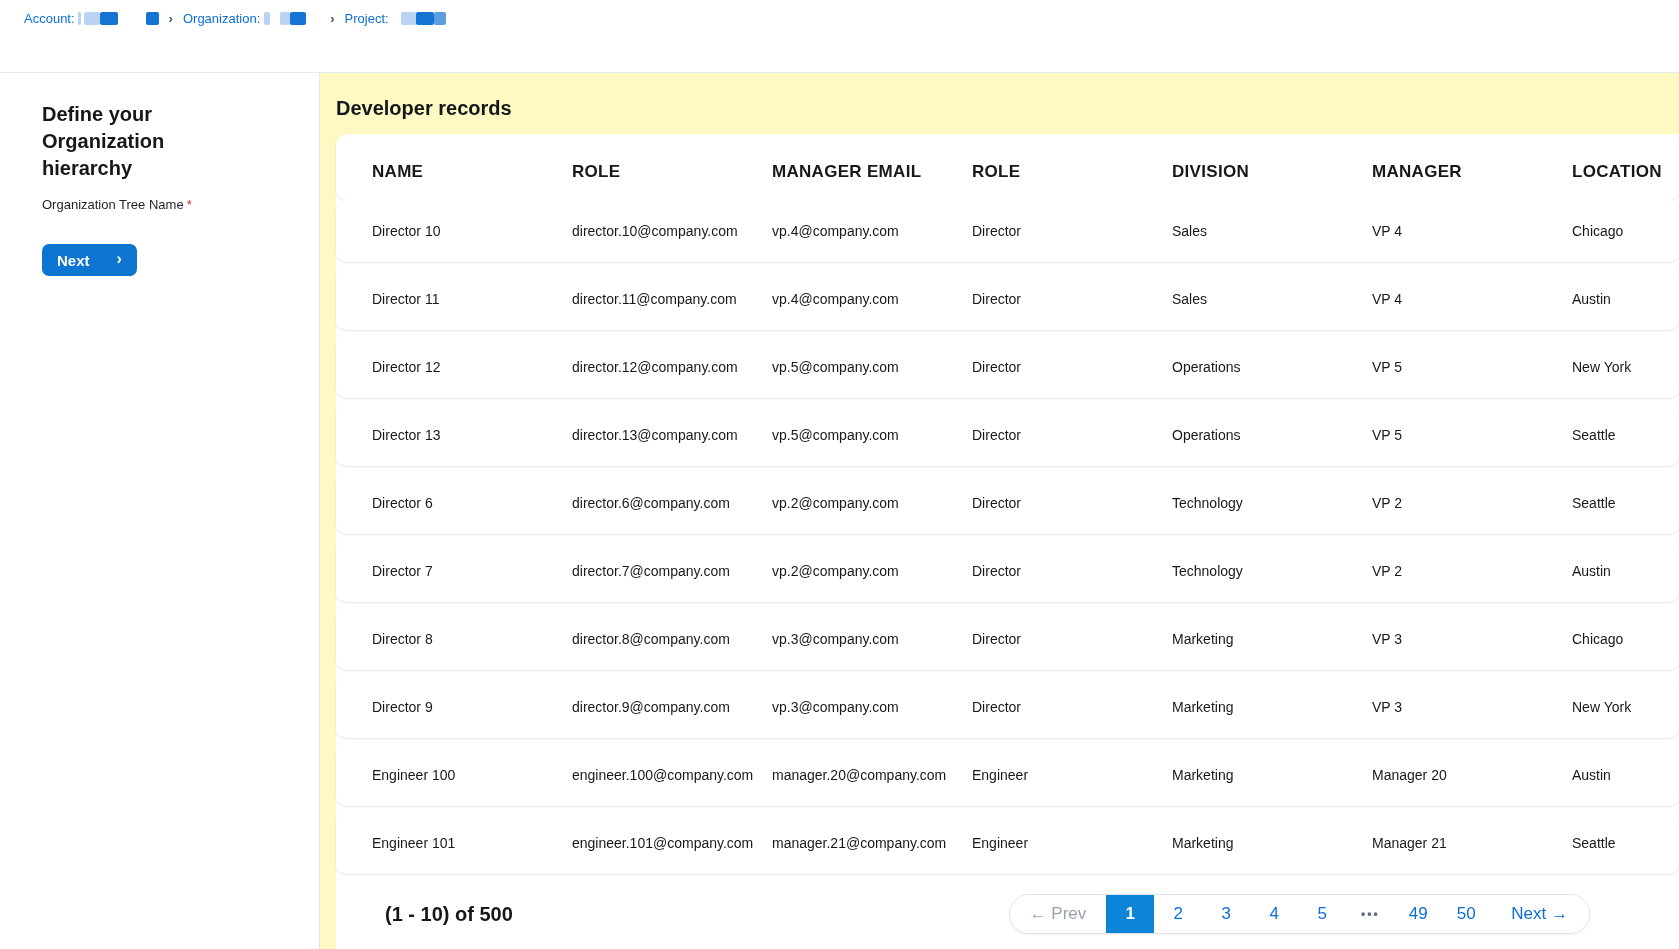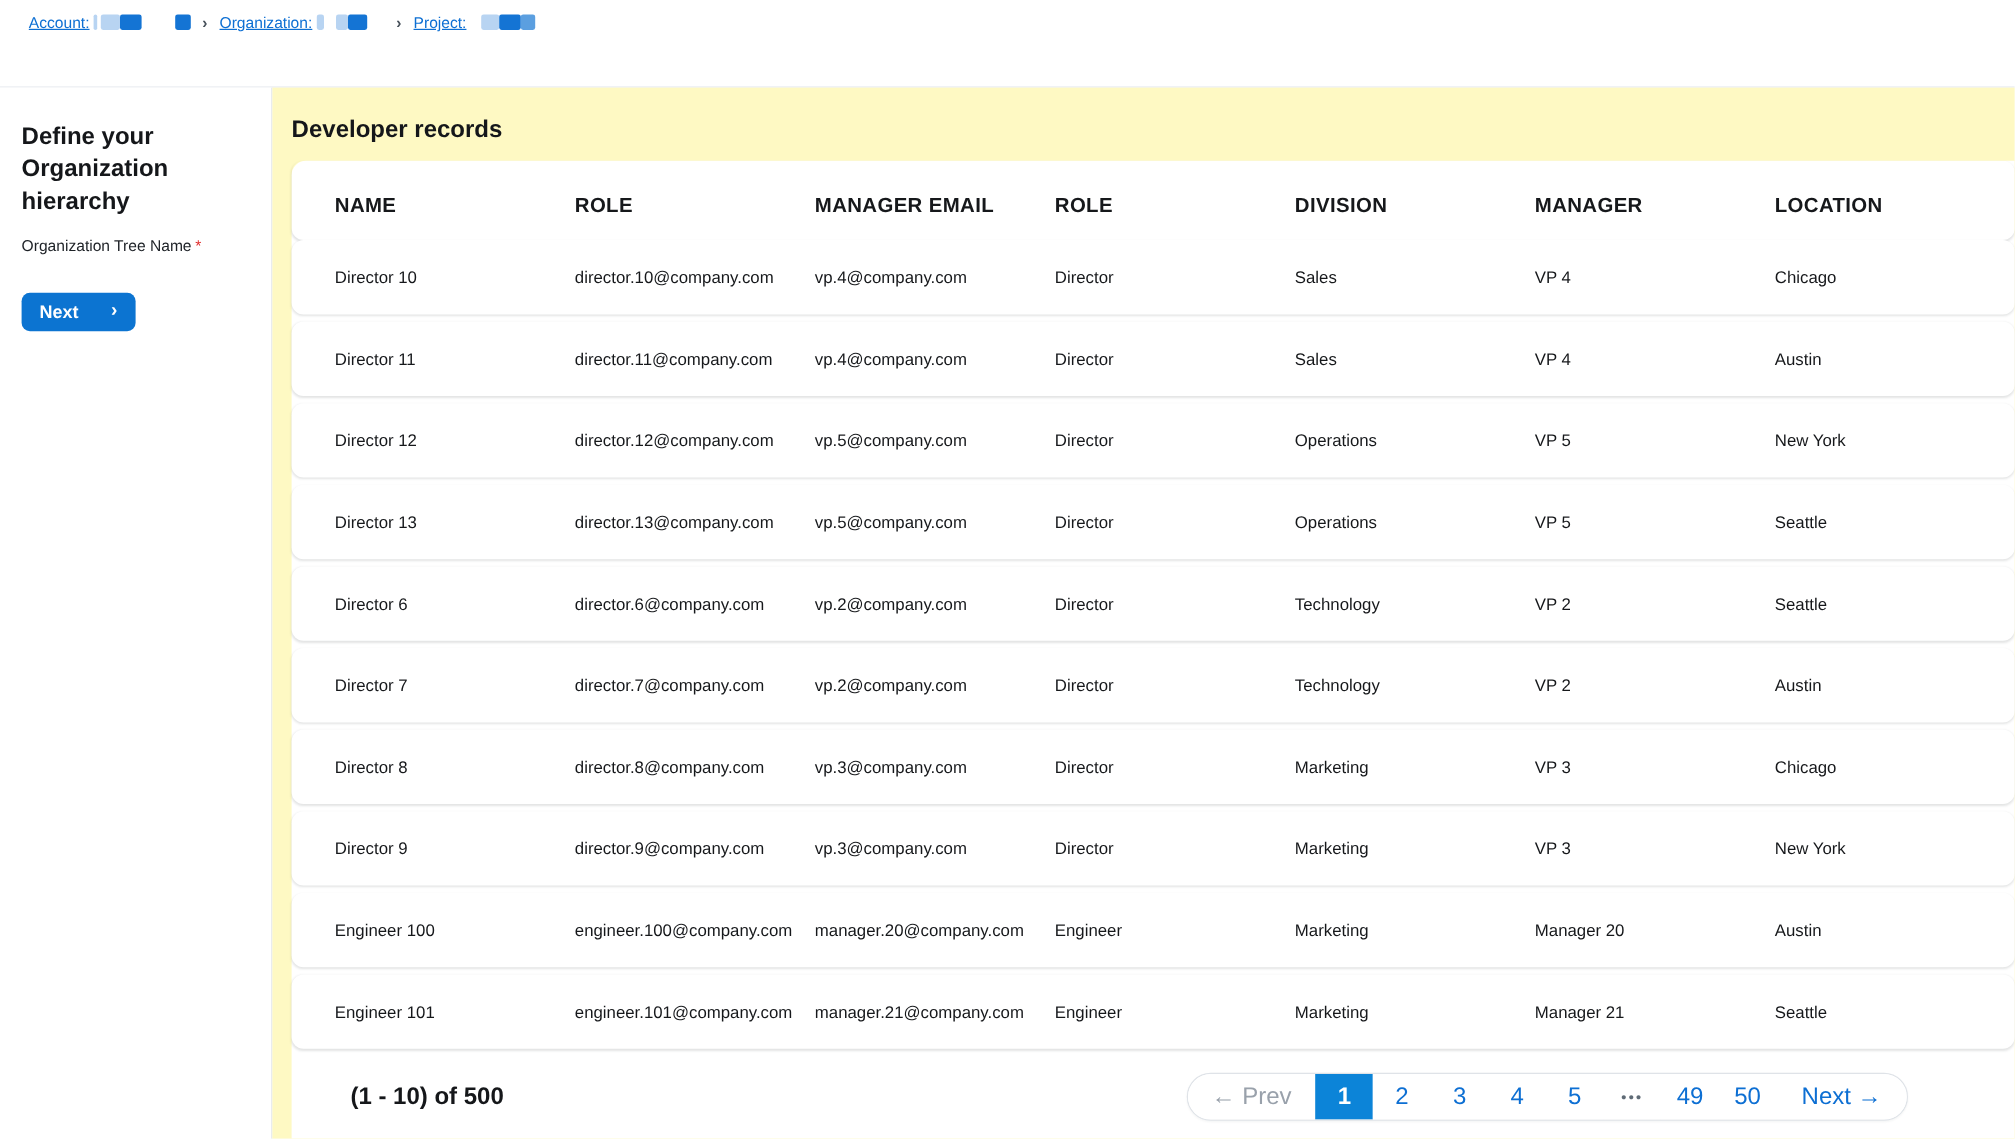--- a/index.html
+++ b/index.html
@@ -7,38 +7,38 @@
   body {
     width:1679px; height:949px; overflow:hidden;
     font-family:"Liberation Sans","DejaVu Sans",sans-serif;
     background:#ffffff; color:#17191c;
   }
 
   
   .app-header { height:73px; background:#fff; border-bottom:1px solid #e7eaee; padding:10px 0 0 24px; }
   .breadcrumb { display:flex; align-items:center; font-size:13px; height:17px; white-space:nowrap; }
   .crumb { display:flex; align-items:center; }
-  .crumb-label { color:#0d6fd3;text-decoration:underline; }
+  .crumb-label { color:#0d6fd3; }
   .blocks { display:inline-flex; align-items:center; }
   .redact { display:inline-block; height:13px; border-radius:2px; }
   .r-light { background:#b8d4f2; }
   .r-dark  { background:#1474d4; }
   .r-mid   { background:#5b9fe0; }
   .w3{width:3px}.w6{width:6px}.w10{width:10px}.w12{width:12px}.w13{width:13px}
   .w15{width:15px}.w16{width:16px}.w18{width:18px}
   .ml3{margin-left:3px}.ml4{margin-left:4px}.ml10{margin-left:10px}
   .ml12{margin-left:12px}.ml28{margin-left:28px}
   .crumb-sep { color:#48515b; font-size:13px; font-weight:700; margin:0 10px; }
   .crumb-sep.wide { margin-left:24px; }
   .page-title { margin:11px 0 0 0; font-size:21px; font-weight:700; letter-spacing:.2px; color:#17191c; }
 
   
   .layout { display:flex; height:876px; }
 
-  .sidebar { width:227px; background:#fff; border-right:1px solid #e4e8ec; padding:28px 18px 0 18px; flex-shrink:0; }
+  .sidebar { width:296px; background:#fff; border-right:1px solid #e4e8ec; padding:28px 18px 0 18px; flex-shrink:0;margin-left:24px; }
   .side-heading { font-size:20px; font-weight:700; line-height:27px; width:214px; color:#15171a; }
   .field-label { margin-top:15px; font-size:13px; color:#1d2126; }
   .asterisk { color:#e02b2b; margin-left:3px; }
   .input-box { margin-top:4px; width:237px; height:32px; border:2px solid #2277dd; border-radius:7px;
                background:#fff; display:flex; align-items:center; padding:0 10px; font-size:14px; color:#15171a; cursor:text; }
   .caret { width:1.5px; height:17px; background:#15171a; margin-left:1px; }
   .next-btn { margin-top:32px; height:32px; padding:0 15px; background:#0c74d1; color:#fff; border:none;
               border-radius:7px; font-size:15px; font-weight:700; display:inline-flex; align-items:center;
               gap:27px; cursor:pointer; font-family:inherit; }
   .next-chevron { font-size:16px; font-weight:700; line-height:1; transform:translateY(-1px); }
@@ -55,21 +55,21 @@
   .th { font-size:17px; font-weight:700; letter-spacing:.3px; color:#16181b; white-space:nowrap; }
   .row { height:62px; margin-bottom:6px; background:#fff; border-radius:10px;
          box-shadow:0 1px 2px rgba(27,31,35,.12); }
   .td { font-size:14px; color:#16181b; white-space:nowrap; }
 
   .tfoot { display:flex; justify-content:space-between; align-items:center; margin-top:20px; padding:0 89px 0 36px; }
   .count { font-size:20px; font-weight:700; color:#15171a;margin-left:13px; }
 
   .pager { display:flex; align-items:stretch; height:40px; background:#fff; border:1px solid #dfe3e8;
            border-radius:21px; overflow:hidden; box-shadow:0 1px 2px rgba(27,31,35,.05); }
-  .pager button { font-family:inherit; background:#fff; border:none; cursor:pointer; font-size:20px; }
+  .pager button { font-family:inherit; background:#fff; border:none; cursor:pointer; font-size:17px; }
   .prev-btn { color:#99a1ab; padding:0 20px; }
   .next-page-btn { color:#0d6fd3; padding:0 21px; border-left:1px solid #eef1f3; }
   .pages { display:flex; align-items:stretch; }
   .page-cell { min-width:48px; display:flex; align-items:center; justify-content:center;
                color:#0d6fd3; border-left:1px solid #eef1f3; padding:0 6px; }
   .page-cell.active { background:#0c84d8; color:#fff; font-weight:700; border-left-color:#0c84d8; }
   .page-cell.disabled { color:#5f6b76; font-size:12px; letter-spacing:2px; font-weight:700; cursor:default; }
 </style>
 </head>
 <body>

